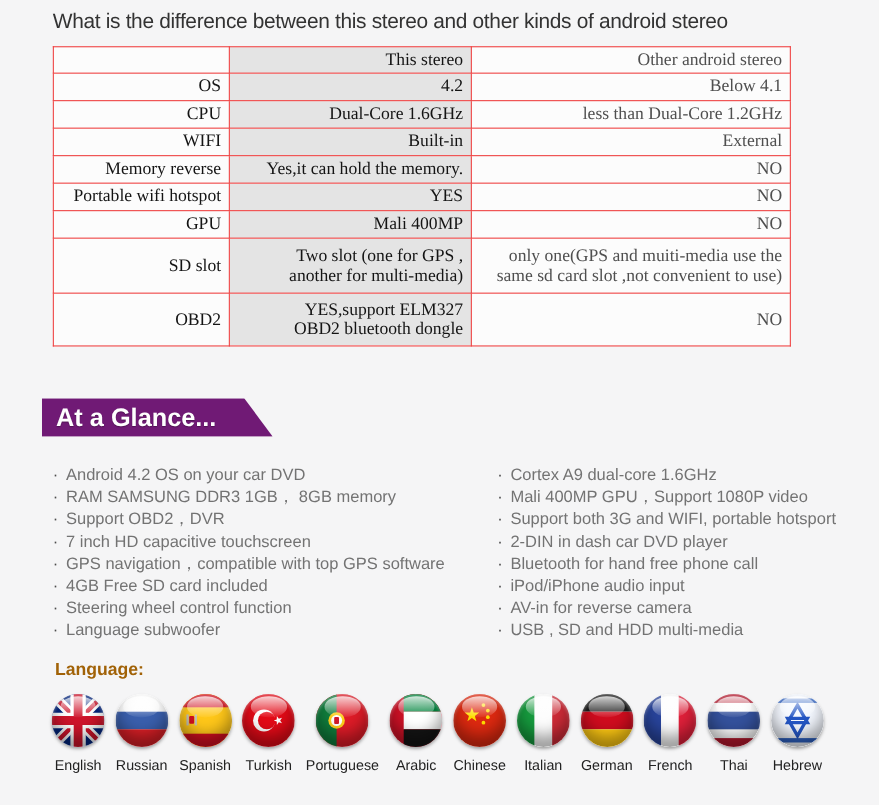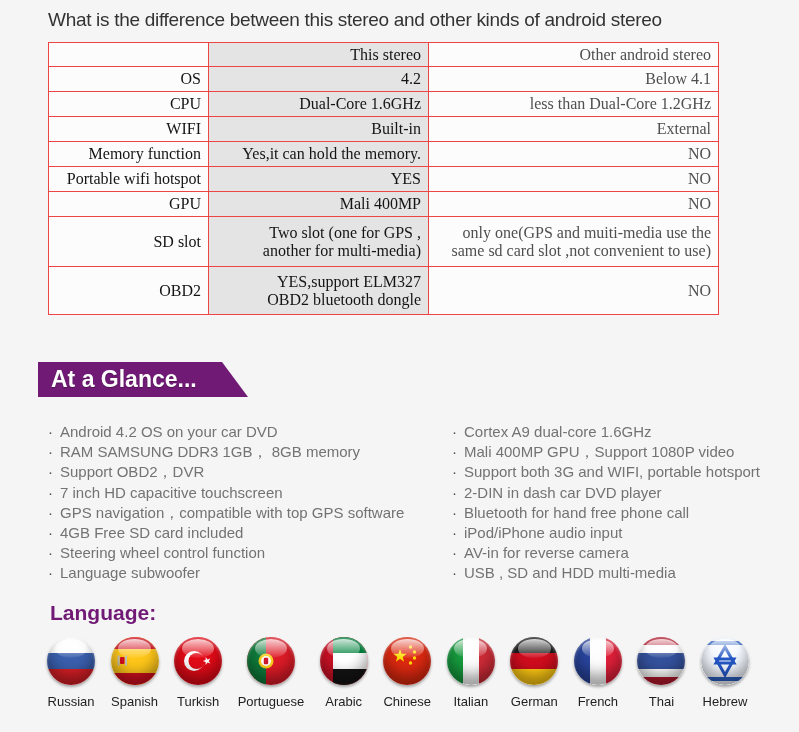--- a/index.html
+++ b/index.html
@@ -70,23 +70,23 @@
   .glance-list.left{width:404px;}
   .glance-list li{line-height:20.2px;white-space:nowrap;}
   .glance-list li::before{
     content:"·";
     margin:0 7px 0 2px;
     color:#4c4c4c;
   }
   
   .lang-heading{
     margin:17px 0 0 50px;
-    font-size:21px;
+    font-size:16px;
     font-weight:700;
-    color:#701a75;
+    color:#a16207;
   }
   .lang-row{
     display:flex;
     justify-content:space-between;
     align-items:flex-start;
     width:702px;
     margin:12px 0 0 47px;
   }
   .lang-item{
     display:flex;flex-direction:column;align-items:center;
@@ -145,21 +145,21 @@
         <td class="feature-cell">CPU</td>
         <td class="this-cell">Dual-Core 1.6GHz</td>
         <td class="other-cell">less than Dual-Core 1.2GHz</td>
       </tr>
       <tr class="std-row">
         <td class="feature-cell">WIFI</td>
         <td class="this-cell">Built-in</td>
         <td class="other-cell">External</td>
       </tr>
       <tr class="std-row">
-        <td class="feature-cell">Memory function</td>
+        <td class="feature-cell">Memory reverse</td>
         <td class="this-cell">Yes,it can hold the memory.</td>
         <td class="other-cell">NO</td>
       </tr>
       <tr class="std-row">
         <td class="feature-cell">Portable wifi hotspot</td>
         <td class="this-cell">YES</td>
         <td class="other-cell">NO</td>
       </tr>
       <tr class="std-row">
         <td class="feature-cell">GPU</td>
@@ -206,20 +206,32 @@
       <li>AV-in for reverse camera</li>
       <li>USB , SD and HDD multi-media</li>
     </ul>
 </div>
 
 <div class="lang-heading">Language:</div>
 <div class="lang-row" id="lang-row">
     <div class="lang-item">
       <div class="flag-ball">
         <svg viewBox="0 0 48 48" xmlns="http://www.w3.org/2000/svg">
+          <rect width="48" height="48" fill="#01247d"></rect>
+          <path d="M0,0 48,48 M48,0 0,48" stroke="#fff" stroke-width="9"></path>
+          <path d="M0,0 48,48 M48,0 0,48" stroke="#cf142b" stroke-width="4"></path>
+          <path d="M24,0 V48 M0,24 H48" stroke="#fff" stroke-width="14"></path>
+          <path d="M24,0 V48 M0,24 H48" stroke="#cf142b" stroke-width="8"></path>
+        </svg>
+      </div>
+      <div class="lang-label">English</div>
+    </div>
+    <div class="lang-item">
+      <div class="flag-ball">
+        <svg viewBox="0 0 48 48" xmlns="http://www.w3.org/2000/svg">
           <rect width="48" height="16" fill="#fdfdfd"></rect>
           <rect y="16" width="48" height="16" fill="#3a5fad"></rect>
           <rect y="32" width="48" height="16" fill="#d81f26"></rect>
         </svg>
       </div>
       <div class="lang-label">Russian</div>
     </div>
     <div class="lang-item">
       <div class="flag-ball">
         <svg viewBox="0 0 48 48" xmlns="http://www.w3.org/2000/svg">

